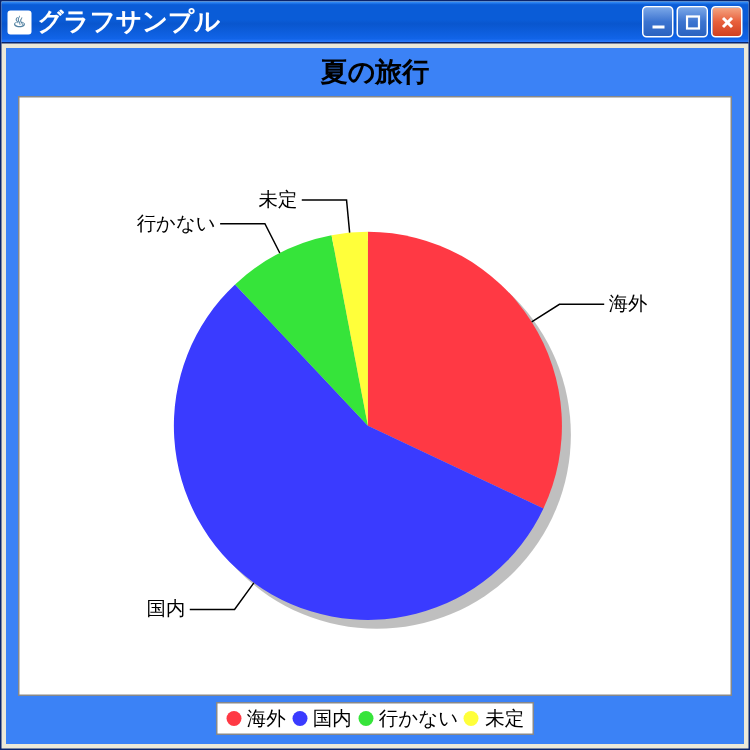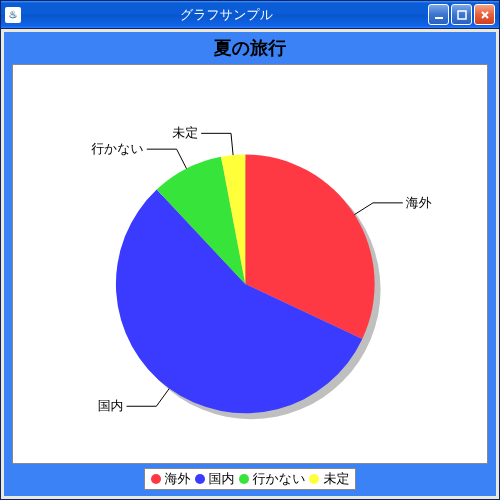--- a/index.html
+++ b/index.html
@@ -24,23 +24,22 @@
   }
   .java-icon {
     width: 16px; height: 16px;
     margin-right: 4px;
     background: #fff;
     border-radius: 2px;
     display: flex; align-items: center; justify-content: center;
     font-size: 10px; color: #5382a1; font-weight: bold;
   }
   .title-text {
-    color: #fff; font-size: 13px; font-weight: normal;
+    color: #fff; font-size: 17px; font-weight: bold;
     flex: 1;
-    text-align: center;
   }
   .win-buttons { display: flex; gap: 2px; }
   .win-btn {
     width: 21px; height: 21px;
     border: 1px solid #fff;
     border-radius: 3px;
     display: flex; align-items: center; justify-content: center;
     font-size: 12px; font-weight: bold;
     color: #fff;
   }

